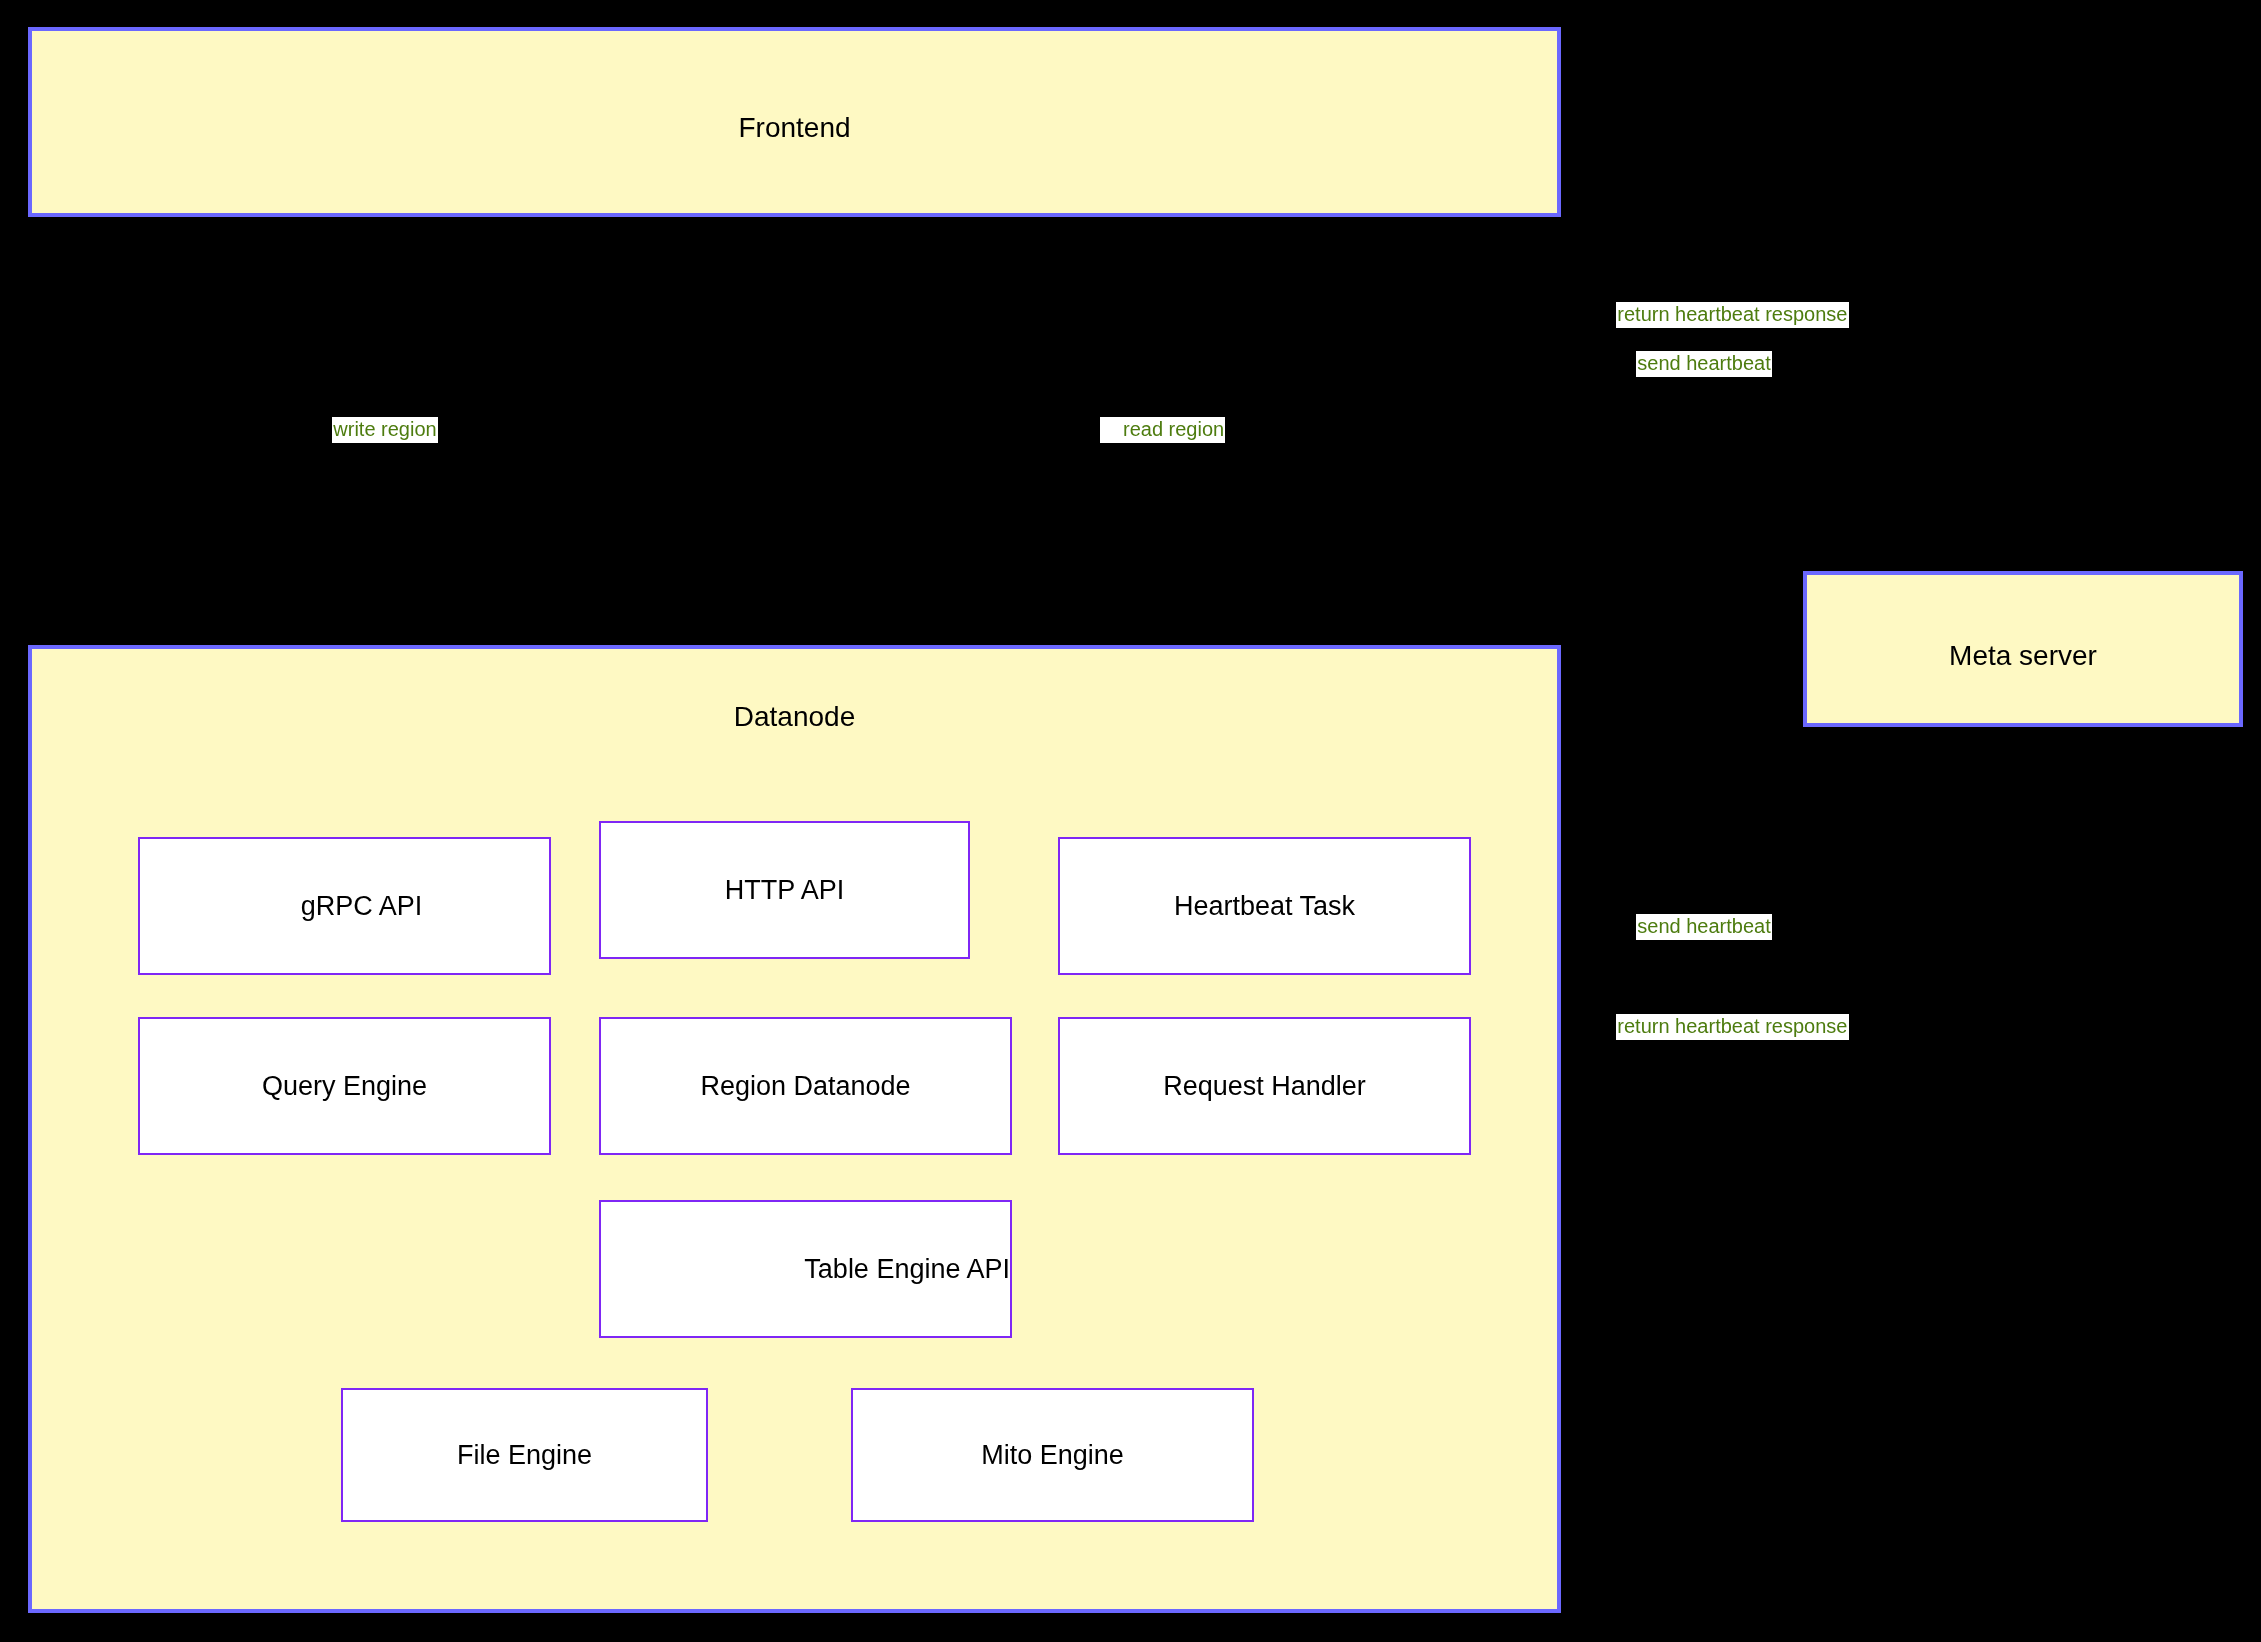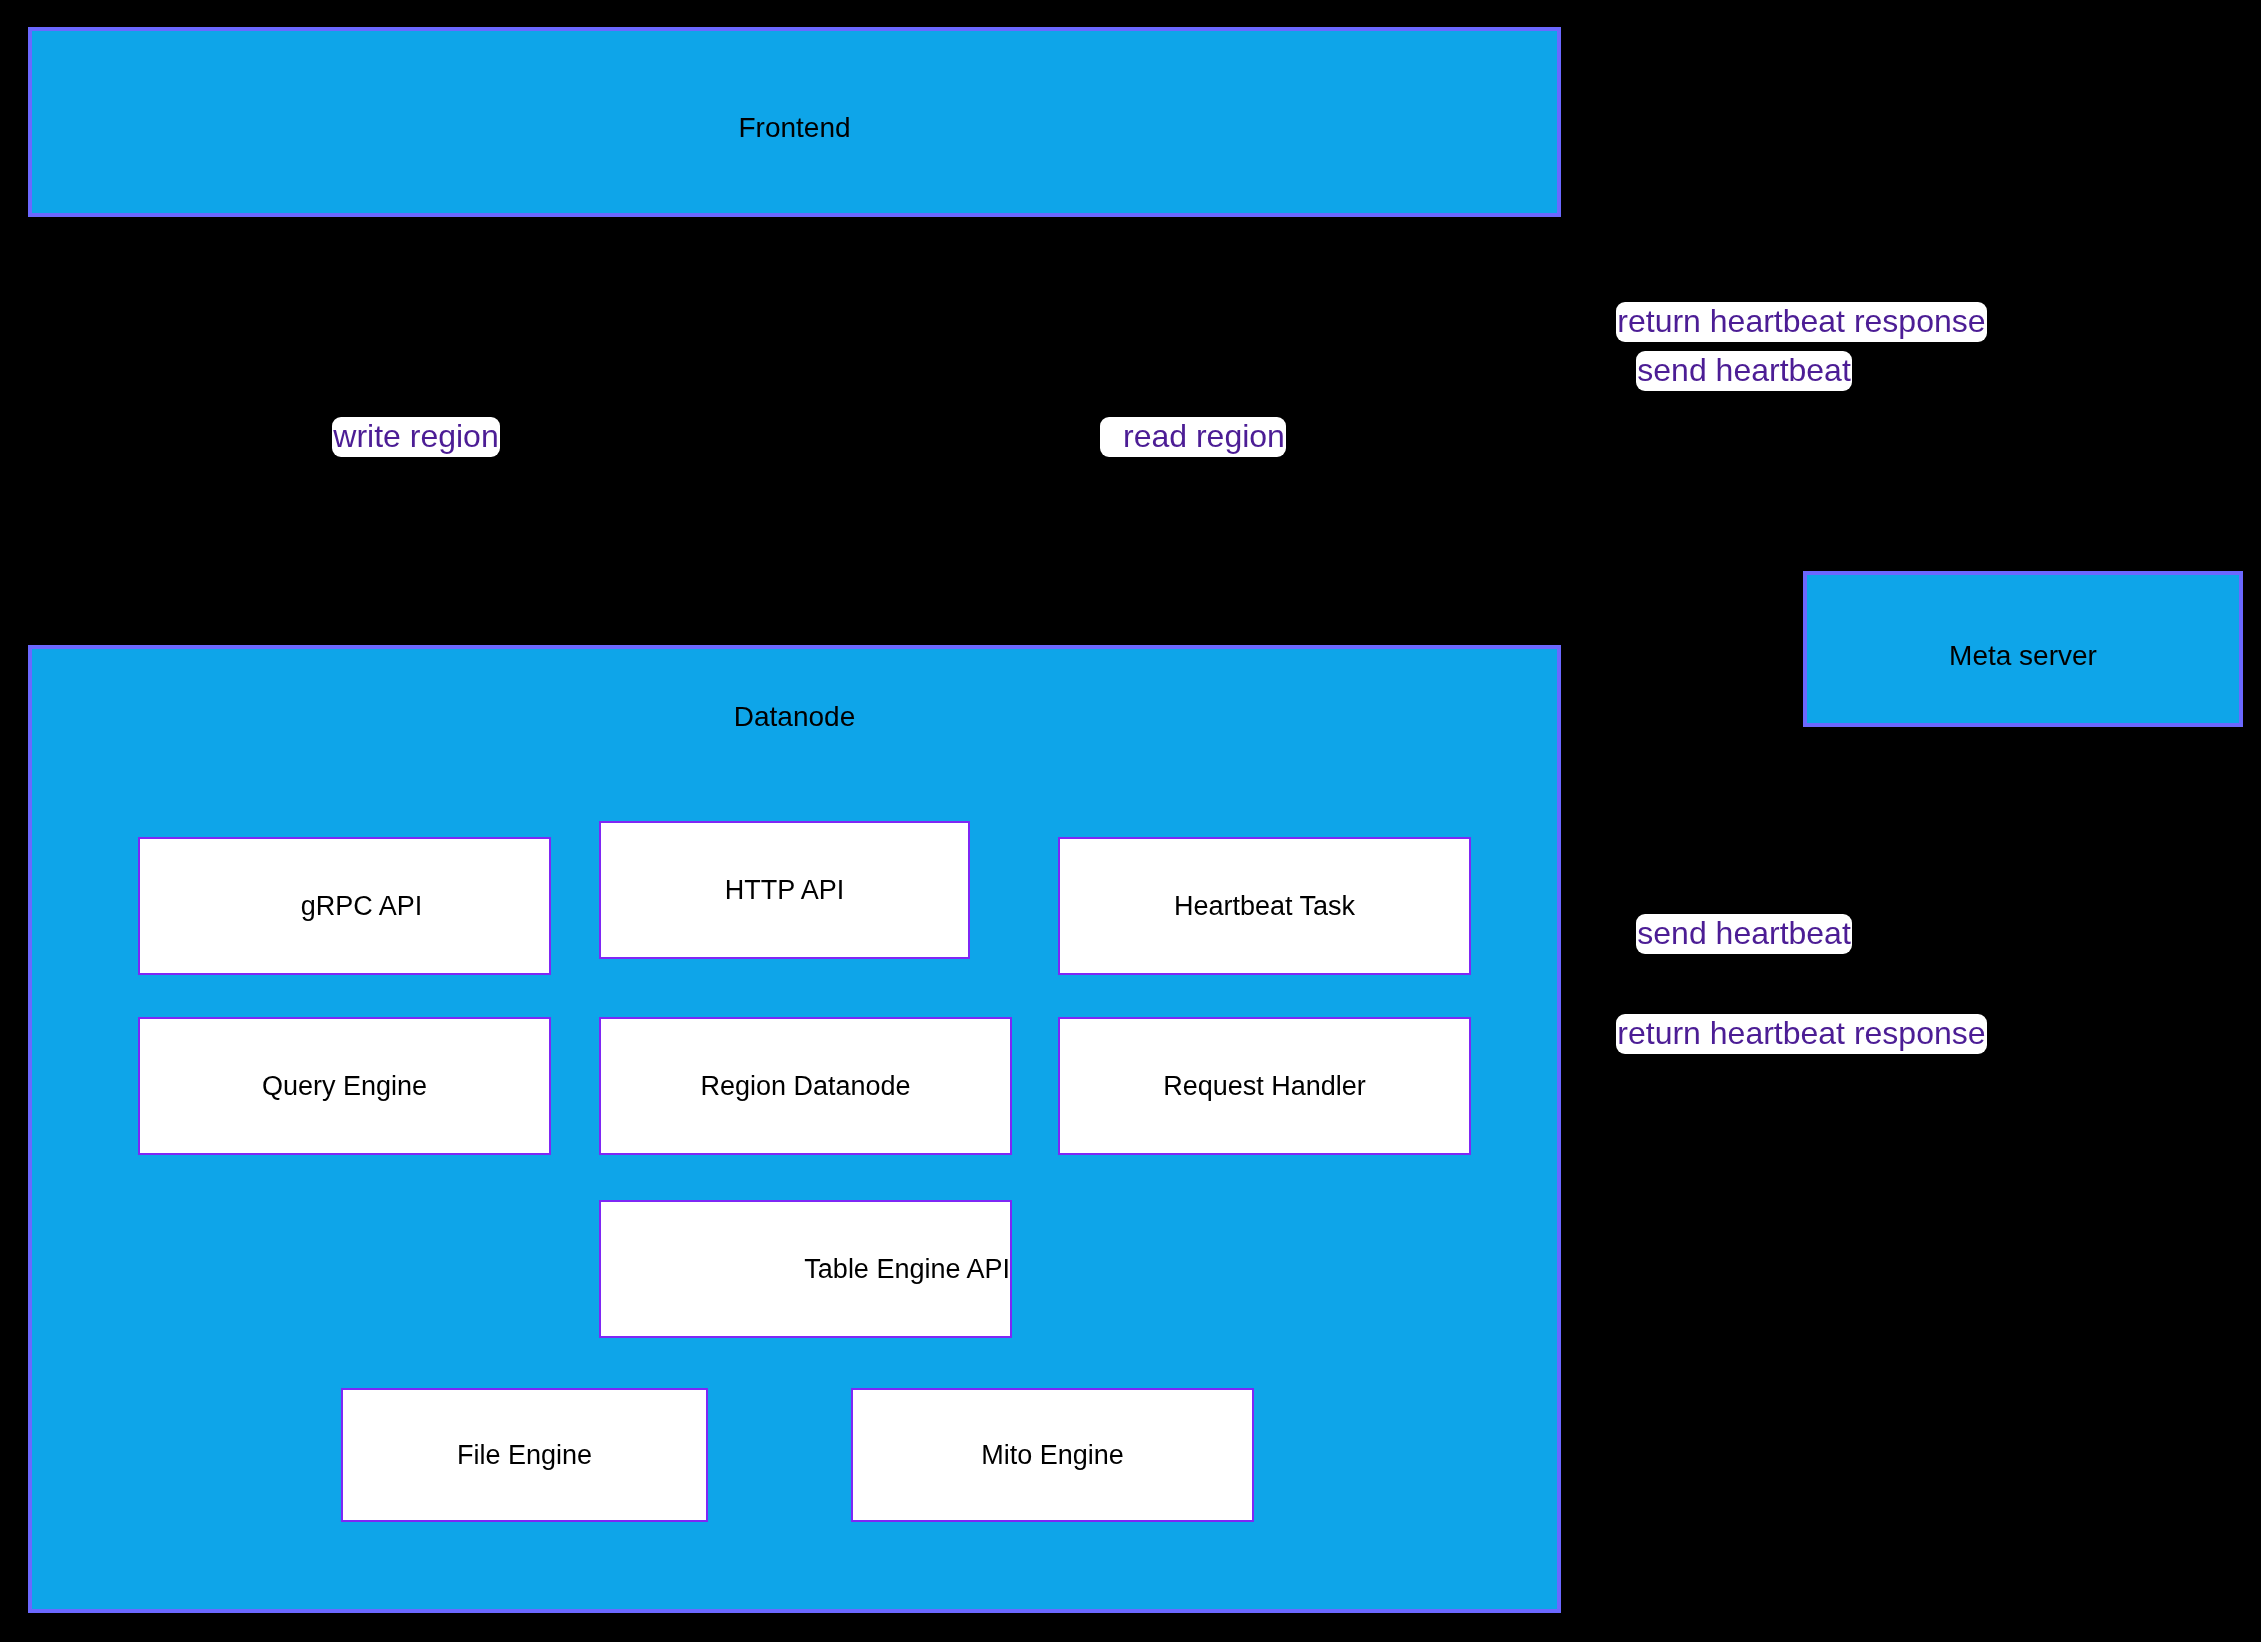--- a/index.html
+++ b/index.html
@@ -13,21 +13,21 @@
     width: 2261px;
     height: 1643px;
     background: #000000;
     overflow: hidden;
     font-family: "Liberation Sans", sans-serif;
   }
 
   
   .outer-box {
     position: absolute;
-    background: #0ea5e9;
+    background: #fef9c3;
     border: 4px solid #6B68FF;
     box-sizing: border-box;
   }
   .outer-title {
     position: absolute;
     left: 0;
     right: 0;
     text-align: center;
     color: #000000;
     font-size: 28px;
@@ -54,29 +54,28 @@
     font-weight: 400;
     line-height: 1;
     white-space: nowrap;
     text-align: center;
   }
 
   
   .edge-label {
     position: absolute;
     background: #FFFFFF;
-    color: #4c1d95;
-    font-size: 32px;
+    color: #4d7c0f;
+    font-size: 20px;
     font-family: "Liberation Sans", sans-serif;
     font-weight: 400;
     line-height: 1.18;
     white-space: nowrap;
     padding: 1.3px 1.3px;
     box-sizing: border-box;
-    border-radius: 9px;
   }
 
   
   #connectors {
     position: absolute;
     left: 0;
     top: 0;
     width: 2261px;
     height: 1643px;
     pointer-events: none;

